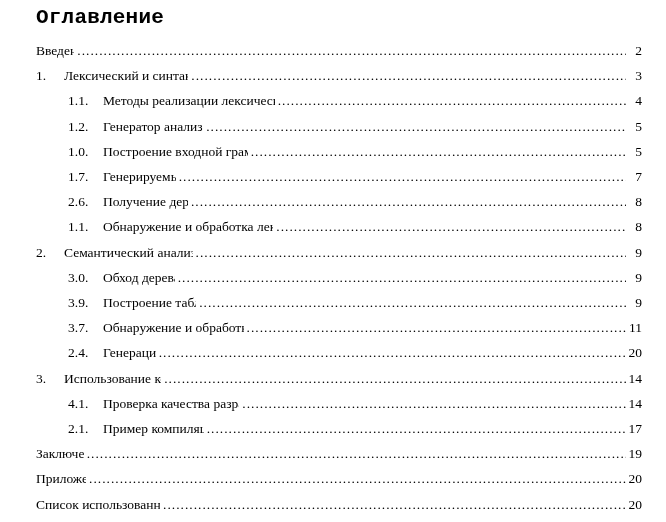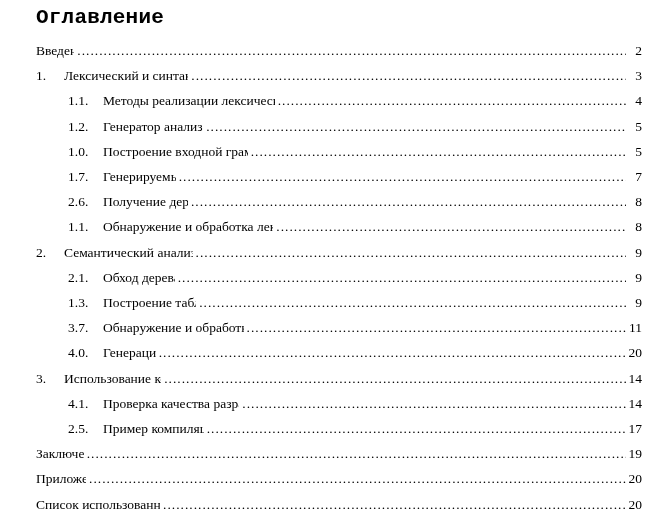--- a/index.html
+++ b/index.html
@@ -123,63 +123,63 @@
   </div>
 
   <div class="toc-row level-1">
     <span class="toc-num">2.</span>
     <span class="toc-label">Семантический анализ и генерация кода</span>
     <span class="leader"></span>
     <span class="page-num">9</span>
   </div>
 
   <div class="toc-row level-2">
-    <span class="toc-num">2.1.</span>
+    <span class="toc-num">3.0.</span>
     <span class="toc-label">Обход дерева разбора</span>
     <span class="leader"></span>
     <span class="page-num">9</span>
   </div>
 
   <div class="toc-row level-2">
-    <span class="toc-num">1.3.</span>
+    <span class="toc-num">3.9.</span>
     <span class="toc-label">Построение таблиц символов</span>
     <span class="leader"></span>
     <span class="page-num">9</span>
   </div>
 
   <div class="toc-row level-2">
     <span class="toc-num">3.7.</span>
     <span class="toc-label">Обнаружение и обработка семантических ошибок</span>
     <span class="leader"></span>
     <span class="page-num">11</span>
   </div>
 
   <div class="toc-row level-2">
-    <span class="toc-num">4.0.</span>
+    <span class="toc-num">2.4.</span>
     <span class="toc-label">Генерация кода</span>
     <span class="leader"></span>
     <span class="page-num">20</span>
   </div>
 
   <div class="toc-row level-1">
     <span class="toc-num">3.</span>
     <span class="toc-label">Использование компилятора</span>
     <span class="leader"></span>
     <span class="page-num">14</span>
   </div>
 
   <div class="toc-row level-2">
     <span class="toc-num">4.1.</span>
     <span class="toc-label">Проверка качества разработанного компилятора</span>
     <span class="leader"></span>
     <span class="page-num">14</span>
   </div>
 
   <div class="toc-row level-2">
-    <span class="toc-num">2.5.</span>
+    <span class="toc-num">2.1.</span>
     <span class="toc-label">Пример компиляции программы</span>
     <span class="leader"></span>
     <span class="page-num">17</span>
   </div>
 
   <div class="toc-row level-0">
 
     <span class="toc-label">Заключение</span>
     <span class="leader"></span>
     <span class="page-num">19</span>

